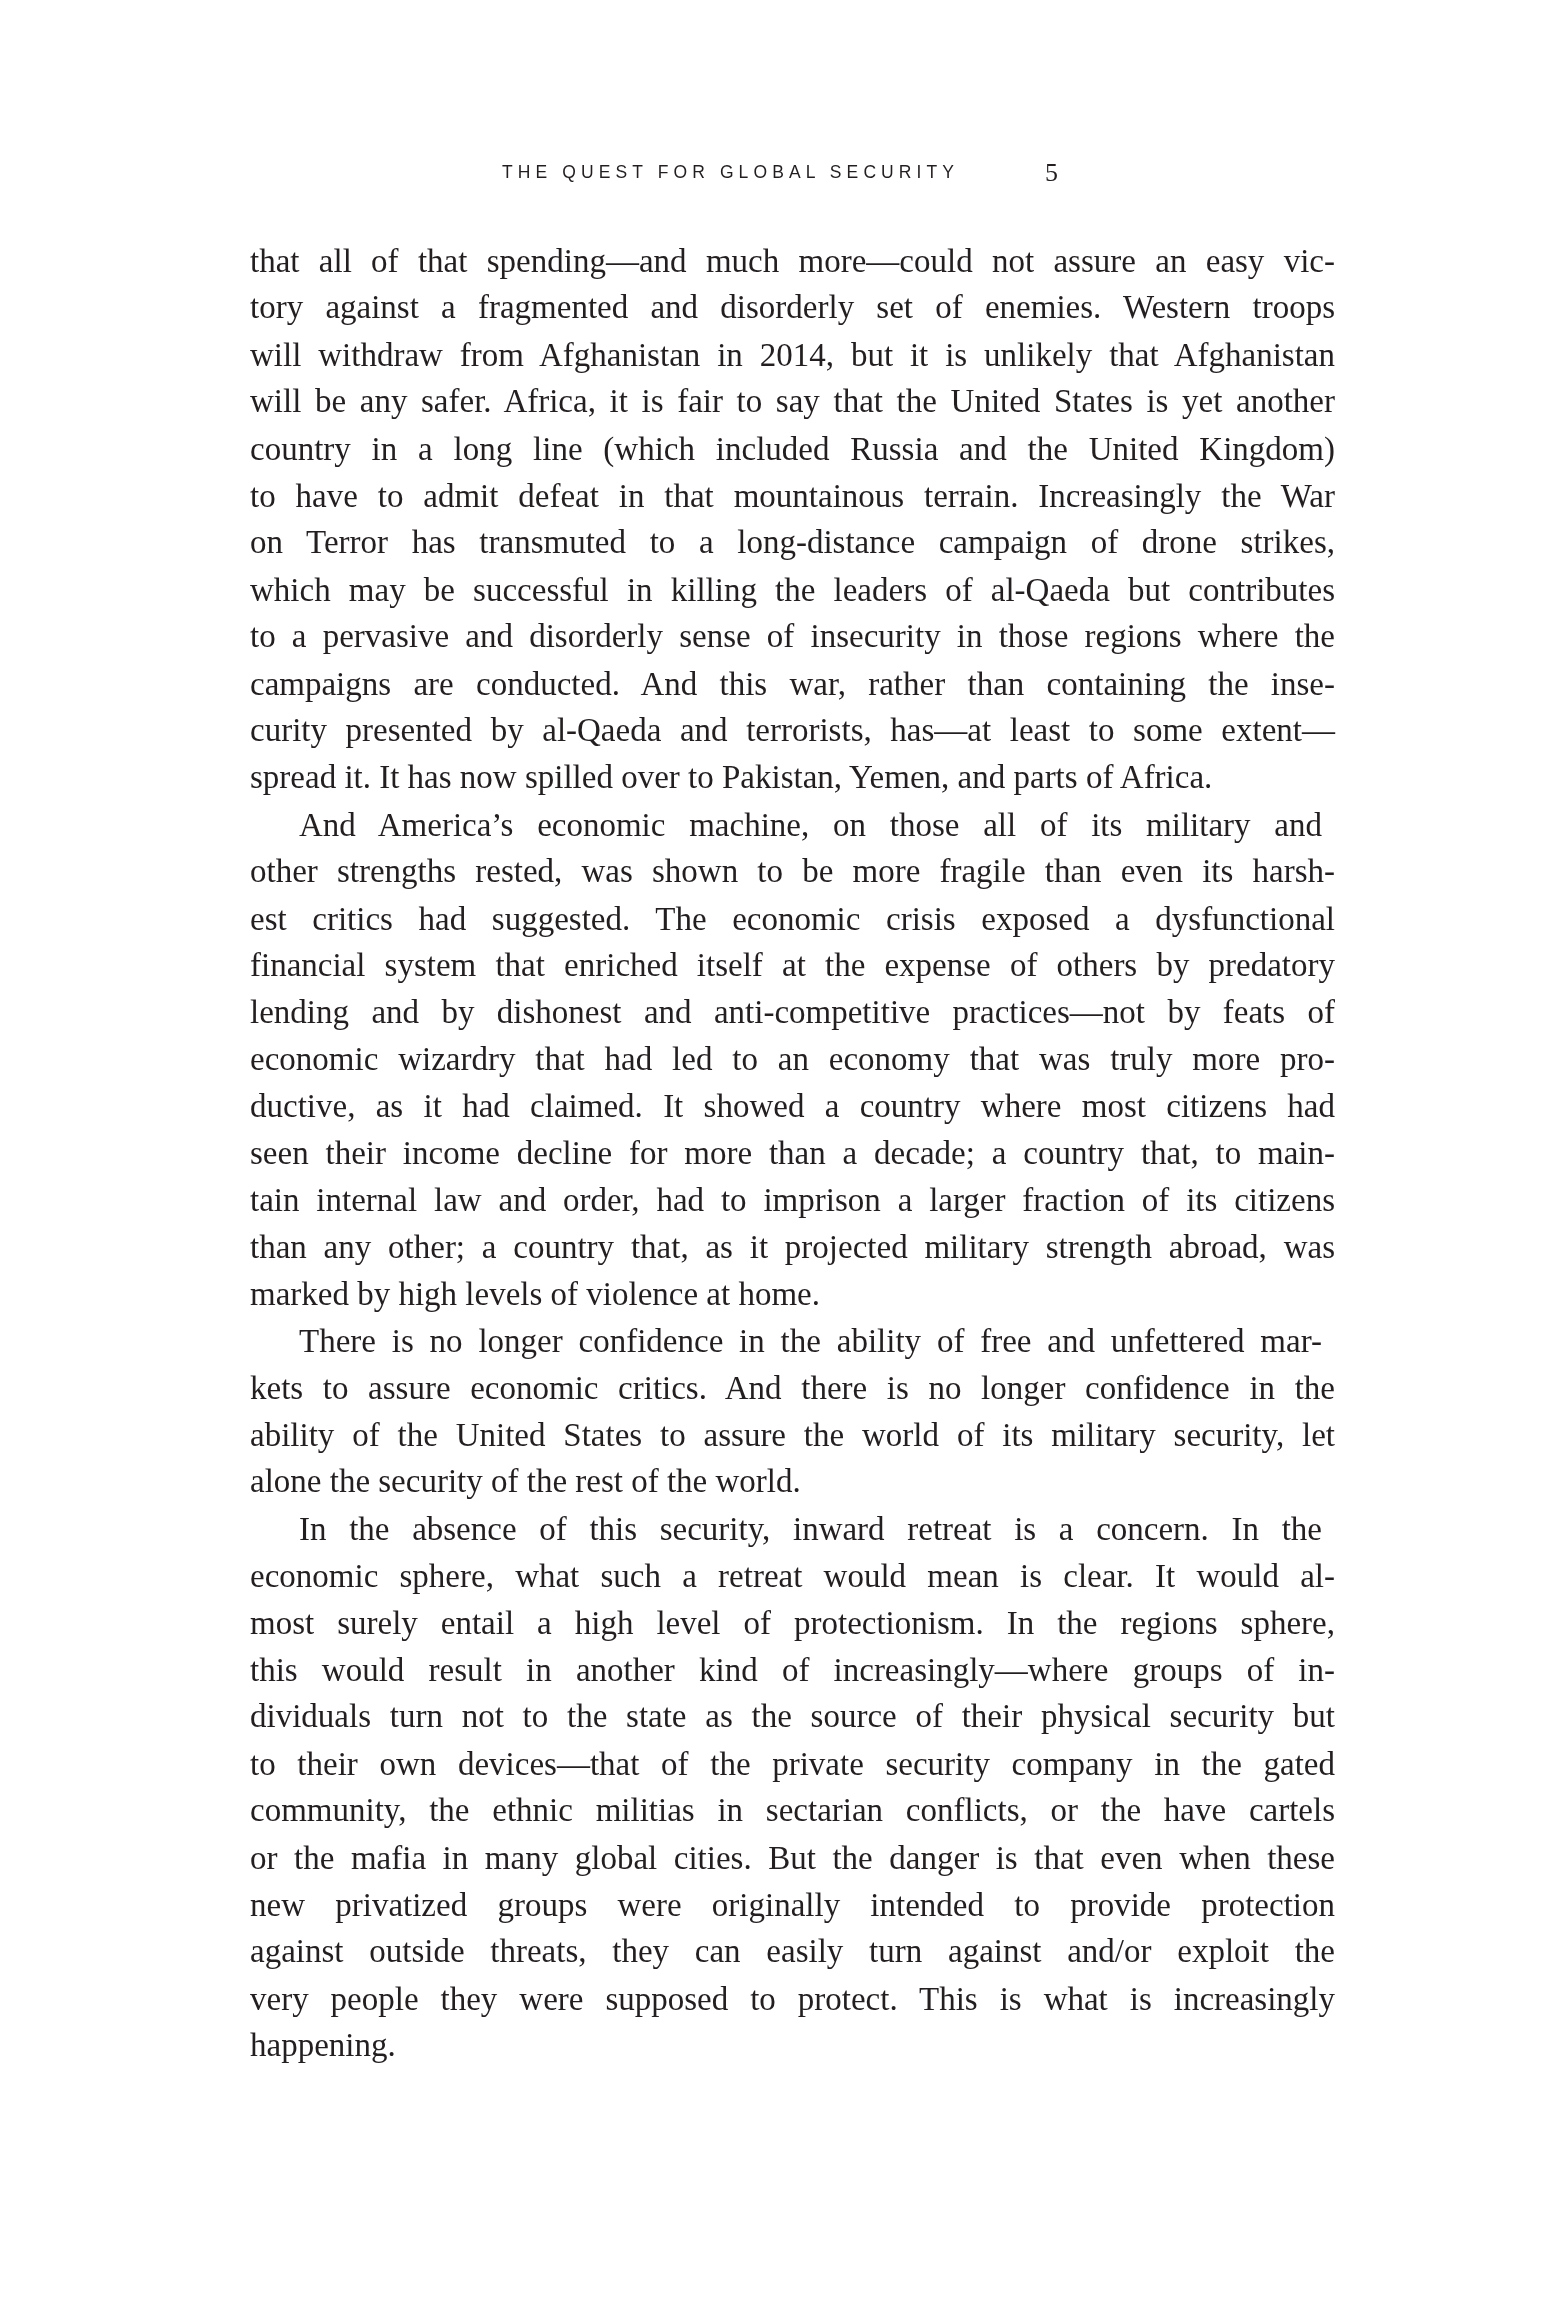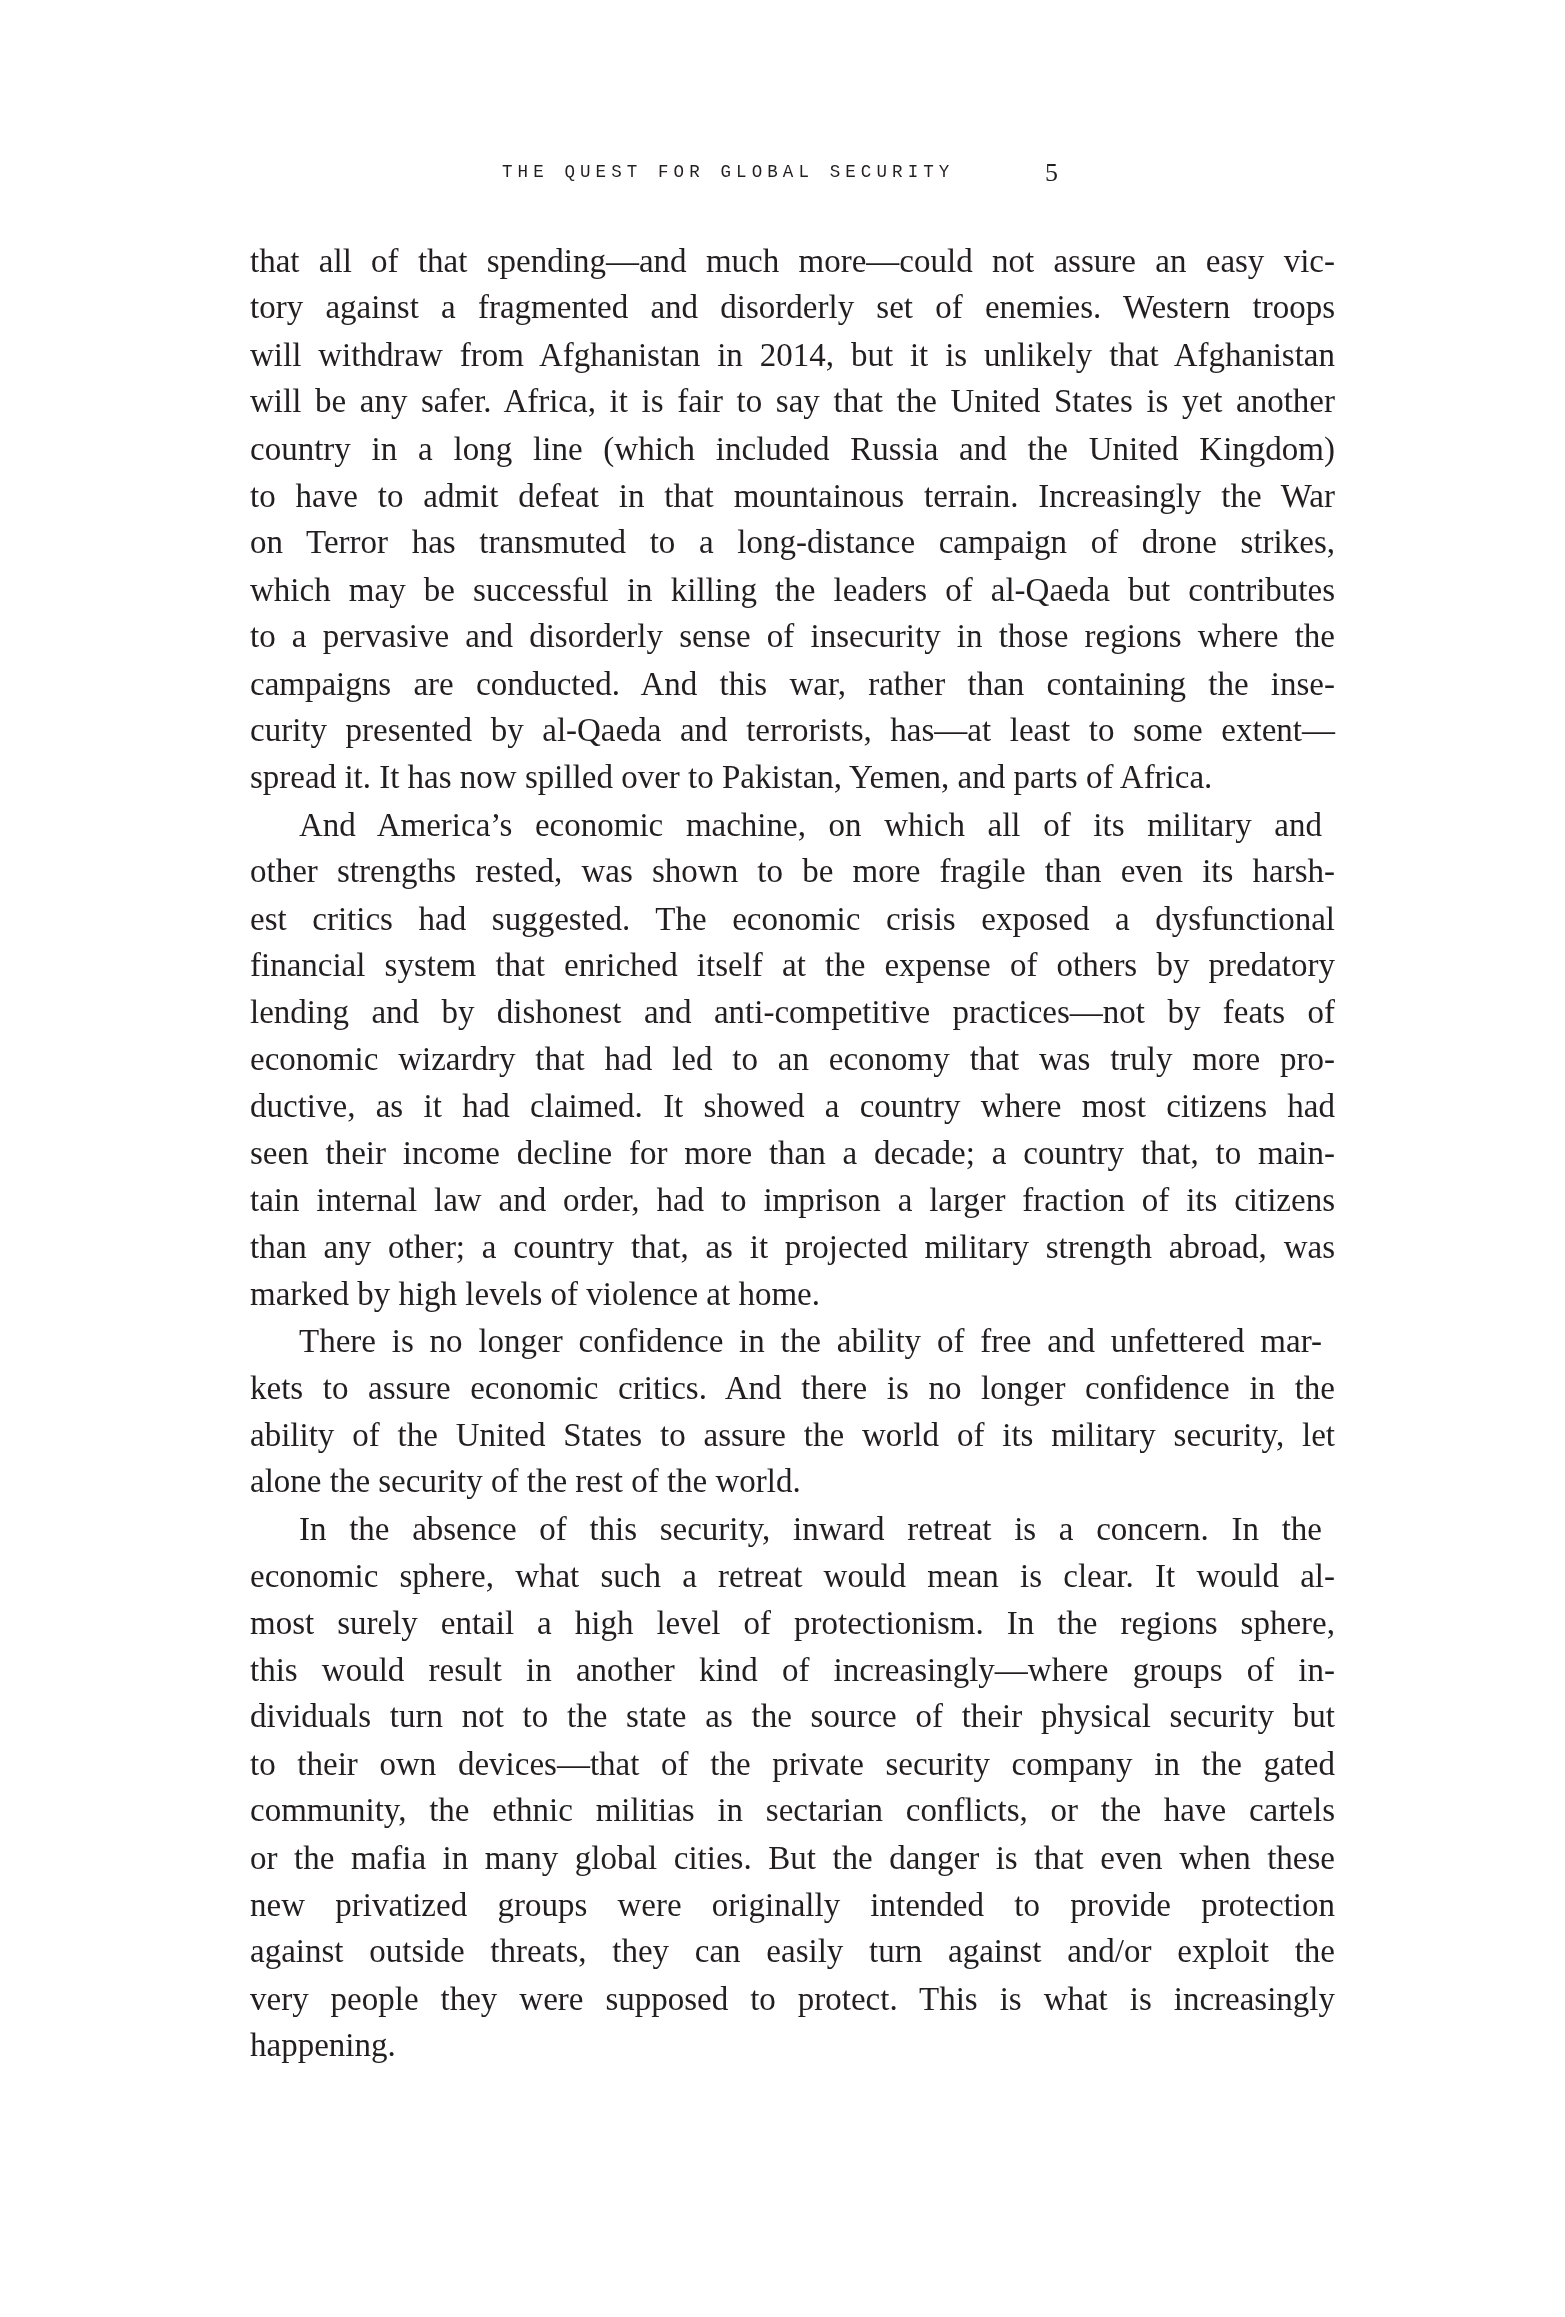--- a/index.html
+++ b/index.html
@@ -18,21 +18,21 @@
       position: absolute;
       left: 0;
       top: 161px;
       width: 1565px;
       height: 29px;
     }
     .running-title {
       position: absolute;
       left: 502px;
       top: 0;
-      font-family: Liberation Mono, monospace;
+      font-family: Liberation Sans, sans-serif;
       font-size: 17.5px;
       letter-spacing: 5.1px;
       line-height: 23px;
       white-space: nowrap;
       color: #231f20;
     }
     .page-number {
       position: absolute;
       left: 1045px;
       top: -2.9px;
@@ -88,21 +88,21 @@
     <div class="line" style="top:473px">to have to admit defeat in that mountainous terrain. Increasingly the War</div>
     <div class="line" style="top:519px">on Terror has transmuted to a long-distance campaign of drone strikes,</div>
     <div class="line" style="top:567px">which may be successful in killing the leaders of al-Qaeda but contributes</div>
     <div class="line" style="top:613px">to a pervasive and disorderly sense of insecurity in those regions where the</div>
     <div class="line" style="top:661px">campaigns are conducted. And this war, rather than containing the inse-</div>
     <div class="line" style="top:707px">curity presented by al-Qaeda and terrorists, has—at least to some extent—</div>
     <div class="line last" style="top:754px">spread it. It has now spilled over to Pakistan, Yemen, and parts of Africa.</div>
   </div>
 
   <div>
-    <div class="line indent" style="top:802px">And America’s economic machine, on which all of its military and</div>
+    <div class="line indent" style="top:802px">And America’s economic machine, on those all of its military and</div>
     <div class="line" style="top:848px">other strengths rested, was shown to be more fragile than even its harsh-</div>
     <div class="line" style="top:896px">est critics had suggested. The economic crisis exposed a dysfunctional</div>
     <div class="line" style="top:942px">financial system that enriched itself at the expense of others by predatory</div>
     <div class="line" style="top:989px">lending and by dishonest and anti-competitive practices—not by feats of</div>
     <div class="line" style="top:1036px">economic wizardry that had led to an economy that was truly more pro-</div>
     <div class="line" style="top:1083px">ductive, as it had claimed. It showed a country where most citizens had</div>
     <div class="line" style="top:1130px">seen their income decline for more than a decade; a country that, to main-</div>
     <div class="line" style="top:1177px">tain internal law and order, had to imprison a larger fraction of its citizens</div>
     <div class="line" style="top:1224px">than any other; a country that, as it projected military strength abroad, was</div>
     <div class="line last" style="top:1271px">marked by high levels of violence at home.</div>

